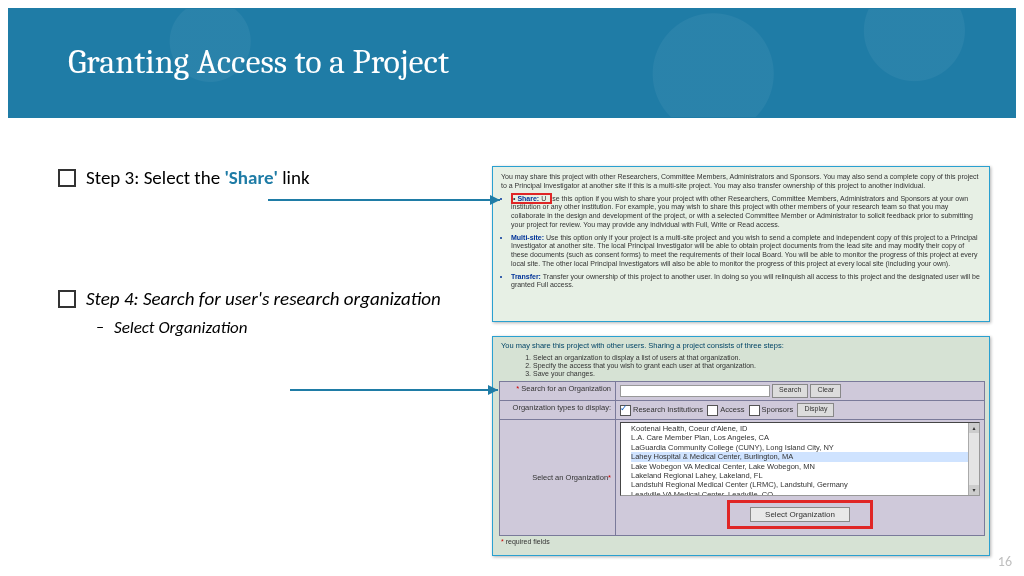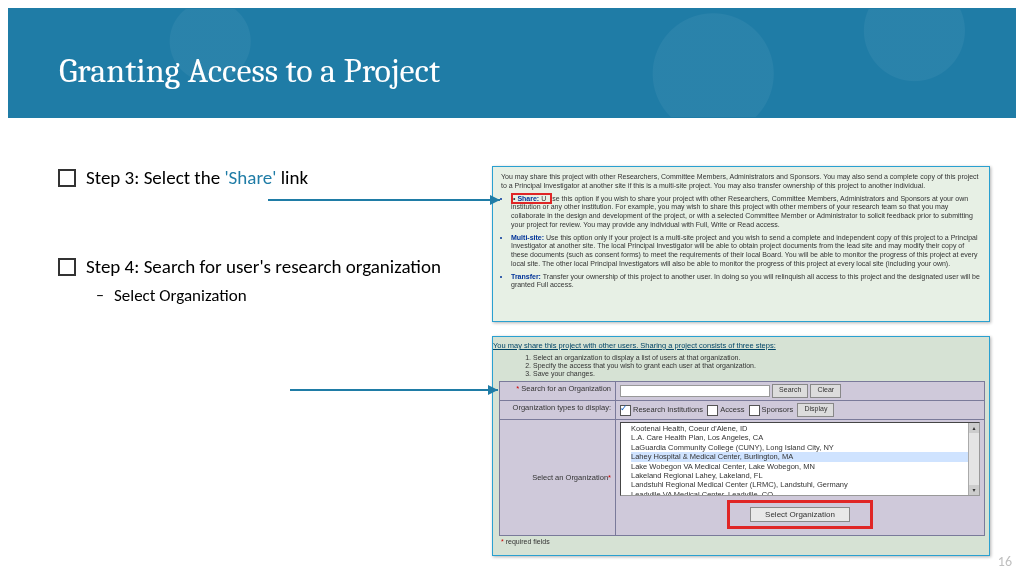--- a/index.html
+++ b/index.html
@@ -24,21 +24,21 @@
       radial-gradient(circle at 70% 60%, rgba(255,255,255,0.05) 0 60px, transparent 61px),
       radial-gradient(circle at 90% 20%, rgba(255,255,255,0.05) 0 50px, transparent 51px);
     border: 1px solid #1f7ca6;
     box-sizing: border-box;
     display: flex;
     align-items: flex-end;
     padding-left: 42px;
     padding-bottom: 18px;
   }
   .title-banner h1 {
-    margin: 8px;
+    margin: 17px;
     color: #fff;
     font-family: "Cambria", "Georgia", serif;
     font-weight: 400;
     font-size: 34px;
   }
   .left-col {
     position: absolute;
     left: 58px;
     top: 166px;
     width: 420px;
@@ -56,40 +56,41 @@
     margin-top: 3px;
     flex: 0 0 14px;
   }
   .bullet-text {
     font-size: 19px;
     color: #000;
     line-height: 1.3;
   }
   .share-word {
     color: #1f7ca6;
-    font-weight: normal;
+    font-weight: bold;
   }
   .sub-bullet {
     display: flex;
     align-items: flex-start;
     margin-left: 38px;
     margin-top: 6px;
   }
   .dash {
     margin-right: 10px;
     font-size: 16px;
     color: #000;
     flex: 0 0 auto;
   }
   .sub-text {
     font-size: 17px;
     color: #000;
   }
   .step4-block {
-    margin-top: 64px;
+    margin-top: 96px;
+    font-style: italic;
   }
 
   
   .panel {
     position: absolute;
     border: 1px solid #2aa0d0;
     box-shadow: 1px 1px 3px rgba(0,0,0,0.3);
     font-family: Arial, Helvetica, sans-serif;
     box-sizing: border-box;
   }
@@ -121,23 +122,22 @@
     left: 492px;
     top: 336px;
     width: 498px;
     height: 220px;
     background: #d6e2d4;
     font-size: 7.5px;
     color: #333;
     overflow: hidden;
   }
   .panel2 .hdr {
-    padding: 4px 8px 2px 0;
+    padding: 4px 8px 2px 8px;
     color: #004466;
-    text-decoration: underline;
   }
   .panel2 ol {
     margin: 2px 0 4px 40px;
     padding: 0;
     font-size: 7px;
   }
   .panel2 ol li { margin-bottom: 1px; }
   .panel2 table.inner {
     margin: 0 6px;
     width: 486px;
@@ -347,21 +347,21 @@
         &nbsp;<span class="btn-mini">Display</span>
       </td>
     </tr>
     <tr>
       <td class="lbl-cell" style="vertical-align:middle;">
         <span>Select an Organization</span><span class="ast">*</span>
       </td>
       <td>
         <div class="org-list">
           <div>Kootenai Health, Coeur d'Alene, ID</div>
-          <div>L.A. Care Health Plan, Los Angeles, CA</div>
+          <div>L.A. Care Member Plan, Los Angeles, CA</div>
           <div>LaGuardia Community College (CUNY), Long Island City, NY</div>
           <div class="sel">Lahey Hospital &amp; Medical Center, Burlington, MA</div>
           <div>Lake Wobegon VA Medical Center, Lake Wobegon, MN</div>
           <div>Lakeland Regional Lahey, Lakeland, FL</div>
           <div>Landstuhl Regional Medical Center (LRMC), Landstuhl, Germany</div>
           <div>Leadville VA Medical Center, Leadville, CO</div>
           <div class="org-list-scroll">
             <div class="arrow up">▴</div>
             <div class="arrow down">▾</div>
           </div>

